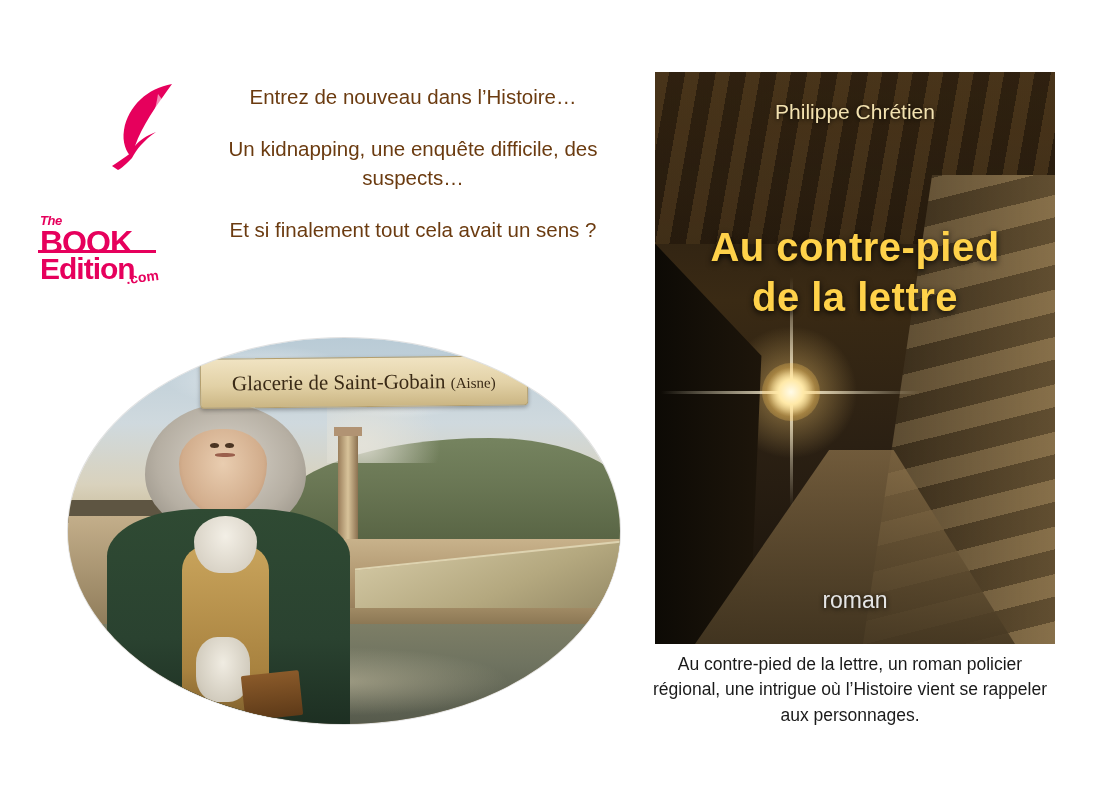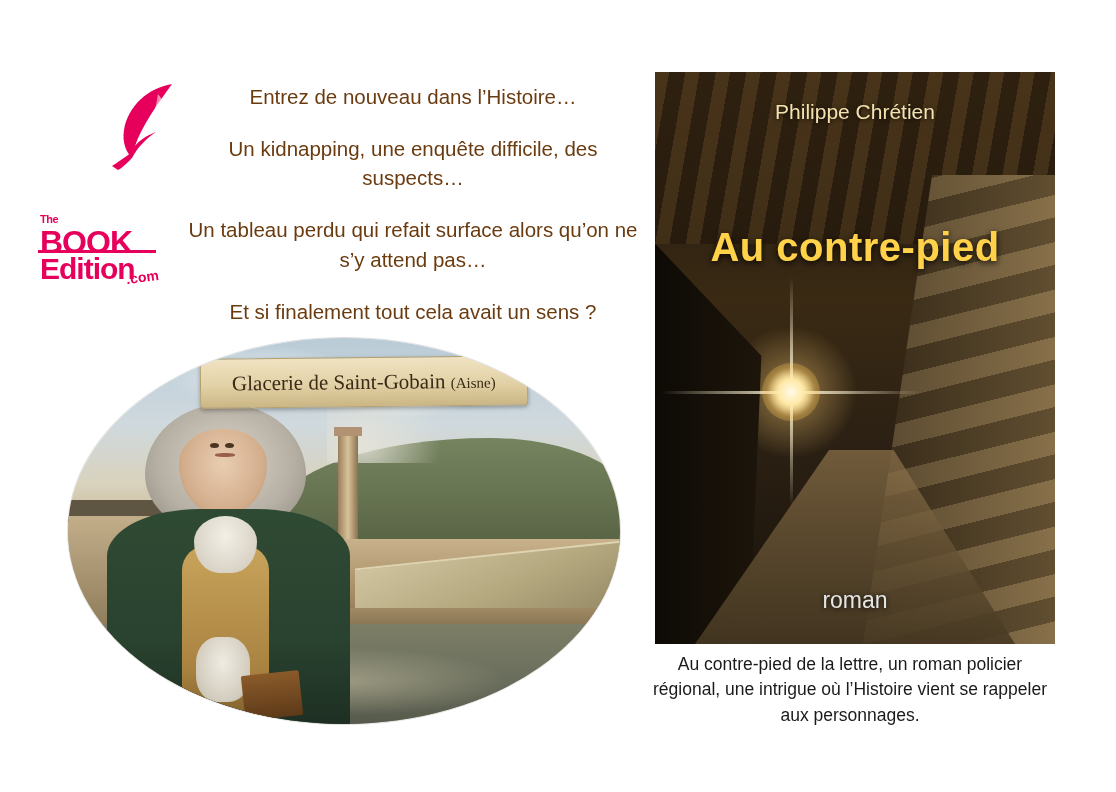--- a/index.html
+++ b/index.html
@@ -40,21 +40,22 @@
     height: 78px;
     color: #e6005c;
     font-family: "Liberation Sans", sans-serif;
     font-weight: bold;
     line-height: 1;
   }
   .be-the {
     position: absolute;
     left: 2px;
     top: 0px;
-    font-size: 11px;
+    font-size: 13px;
+    font-style: italic;
     color: #e6005c;
     letter-spacing: -0.5px;
   }
   .be-book {
     position: absolute;
     left: 2px;
     top: 12px;
     font-size: 32px;
     letter-spacing: -1px;
     color: #e6005c;
@@ -454,21 +455,20 @@
     <span class="be-the">The</span>
     <span class="be-book">BOOK</span>
     <span class="be-underline"></span>
     <span class="be-edition">Edition</span>
     <span class="be-com">.com</span>
   </div>
 
   <div class="blurb">
     <p>Entrez de nouveau dans l’Histoire…</p>
     <p>Un kidnapping, une enquête difficile, des suspects…</p>
-    <p>Un tableau perdu qui refait surface alors qu’on ne s’y attend pas…</p>
     <p>Et si finalement tout cela avait un sens ?</p>
   </div>
 
   <div class="painting-wrap">
     <div class="painting">
       <div class="sky-clouds"></div>
       <div class="hillside"></div>
       <div class="smoke"></div>
       <div class="chimney"></div>
       <div class="chimney-top"></div>
@@ -508,19 +508,20 @@
     <div class="tunnel-roof"></div>
     <div class="tunnel-right"></div>
     <div class="tunnel-left"></div>
     <div class="tunnel-floor"></div>
     <div class="flare"></div>
     <div class="flare-core"></div>
 
     <div class="cover-author">Philippe Chrétien</div>
     <div class="cover-title">
       <div>Au contre-pied</div>
+      <div>de la lettre</div>
     </div>
     <div class="cover-genre">roman</div>
   </div>
 
   <div class="caption">Au contre-pied de la lettre, un roman policier régional, une intrigue où l’Histoire vient se rappeler aux personnages.</div>
 
 </div>
 
 </body></html>

